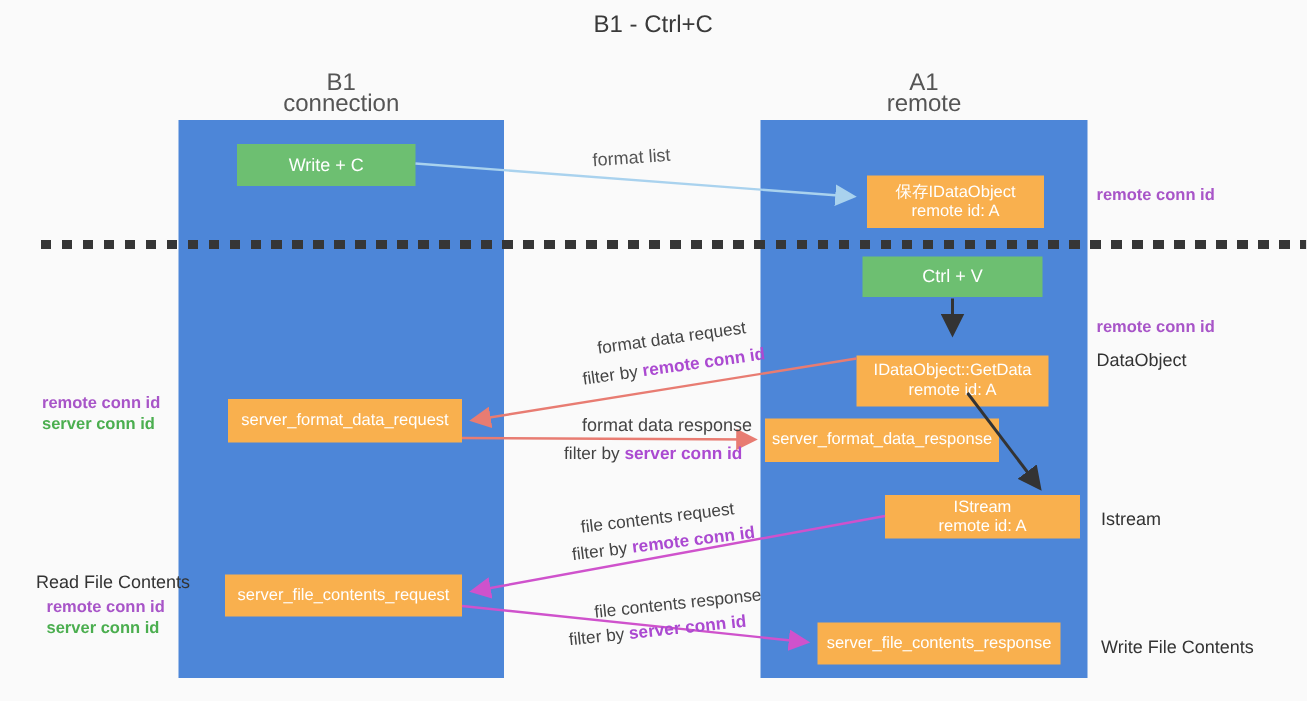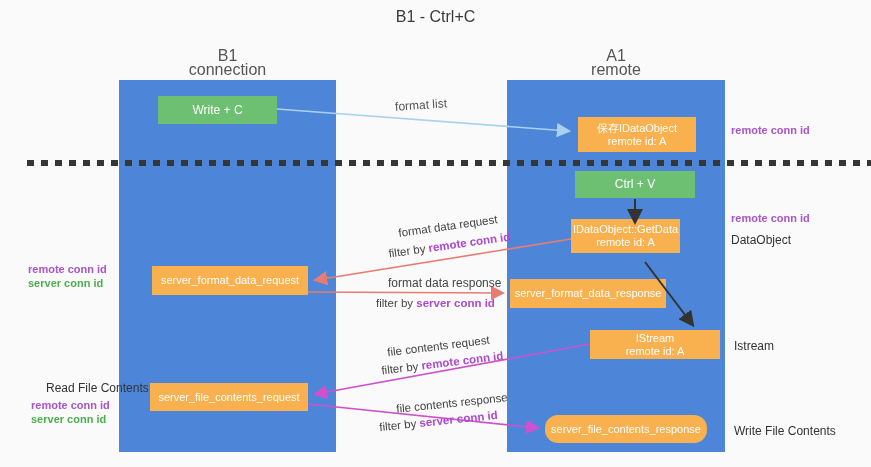--- a/index.html
+++ b/index.html
@@ -61,21 +61,21 @@
 
   <div class="node orange" style="left:578px;top:117px;width:118px;height:35px;">
     <span>保存IDataObject</span>
     <span>remote id: A</span>
   </div>
 
   <div class="node green" style="left:575px;top:171px;width:120px;height:27px;">
     <span>Ctrl + V</span>
   </div>
 
-  <div class="node orange" style="left:571px;top:219px;width:109px;height:34px;">
+  <div class="node orange" style="left:571px;top:237px;width:128px;height:34px;">
     <span>IDataObject::GetData</span>
     <span>remote id: A</span>
   </div>
 
   <div class="node orange" style="left:152px;top:266px;width:156px;height:29px;">
     <span>server_format_data_request</span>
   </div>
 
   <div class="node orange" style="left:510px;top:279px;width:156px;height:29px;justify-content:center;">
     <span>server_format_data_response</span>
@@ -83,35 +83,35 @@
 
   <div class="node orange" style="left:590px;top:330px;width:130px;height:29px;">
     <span>IStream</span>
     <span>remote id: A</span>
   </div>
 
   <div class="node orange" style="left:150px;top:383px;width:158px;height:28px;">
     <span>server_file_contents_request</span>
   </div>
 
-  <div class="node orange" style="left:545px;top:415px;width:162px;height:28px;border-radius:13px;">
+  <div class="node orange" style="left:545px;top:415px;width:162px;height:28px;">
     <span>server_file_contents_response</span>
   </div>
 
   <div class="side purple-lbl" style="left:731px;top:123px;">remote conn id</div>
   <div class="side purple-lbl" style="left:731px;top:211px;">remote conn id</div>
   <div class="side" style="left:731px;top:233px;">DataObject</div>
   <div class="side" style="left:734px;top:339px;">Istream</div>
   <div class="side" style="left:734px;top:424px;">Write File Contents</div>
 
   <div class="side" style="left:28px;top:262px;">
     <div class="purple">remote conn id</div>
     <div class="green-lbl">server conn id</div>
   </div>
-  <div class="side" style="left:46px;top:381px;">Read File Contents</div>
+  <div class="side" style="left:24px;top:381px;">Read File Contents</div>
   <div class="side" style="left:31px;top:398px;">
     <div class="purple">remote conn id</div>
     <div class="green-lbl">server conn id</div>
   </div>
 
   <div class="flow" style="left:395px;top:98px;transform:rotate(-4deg);font-size:12px;color:#555;">format list</div>
 
   <div class="flow" style="left:398px;top:220px;transform:rotate(-8deg);">format data request</div>
   <div class="flow" style="left:388px;top:239px;transform:rotate(-8deg);">
     <span>filter by</span>

